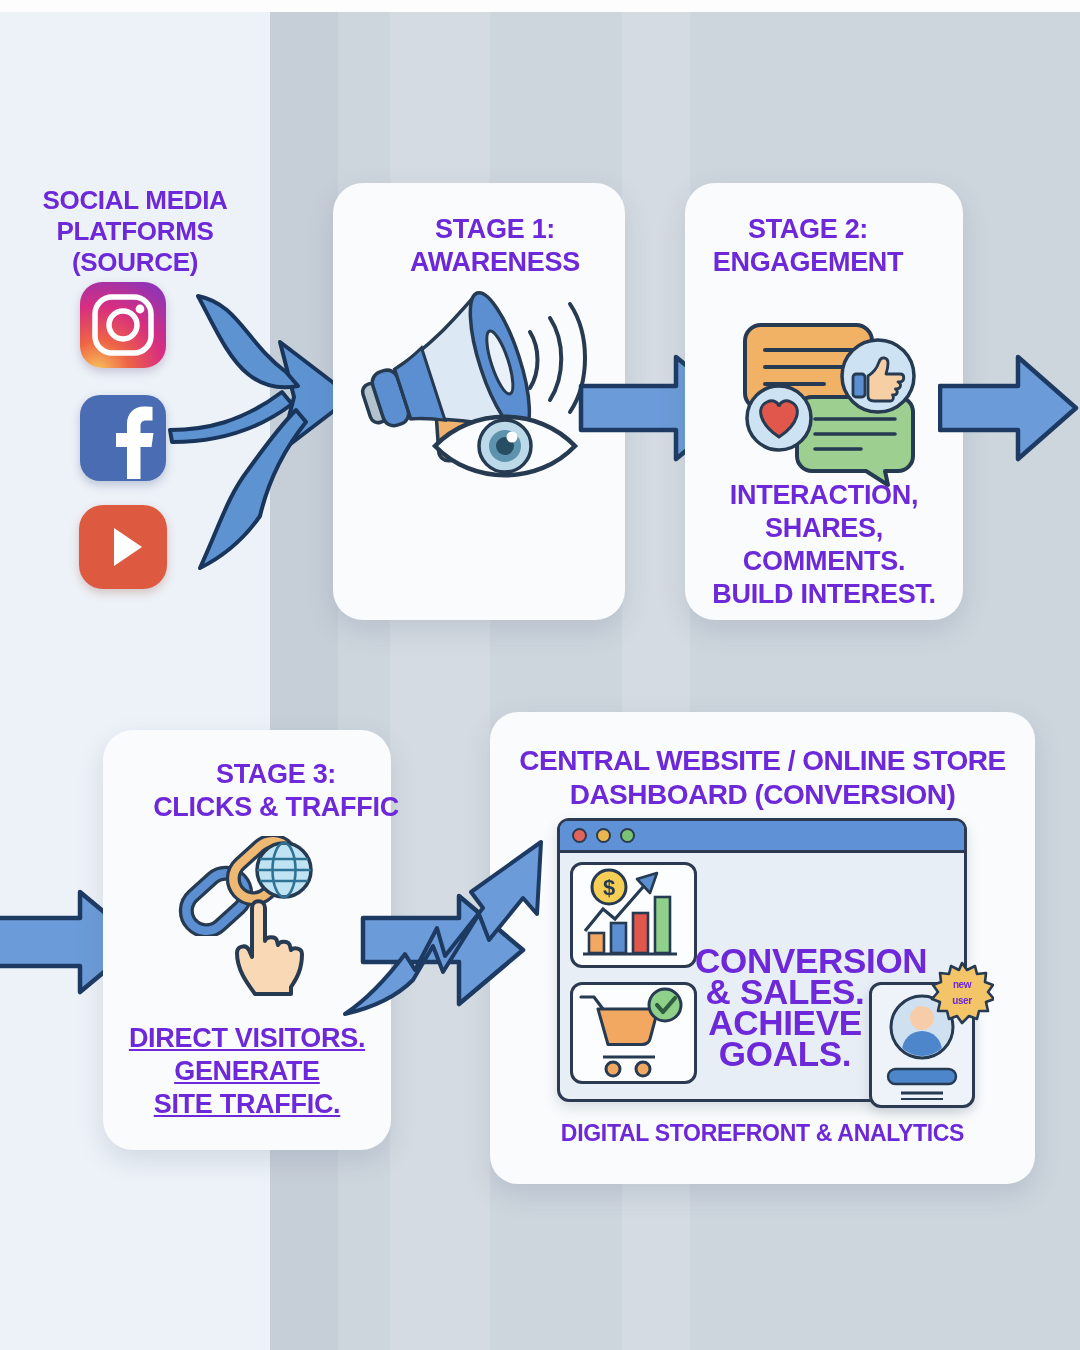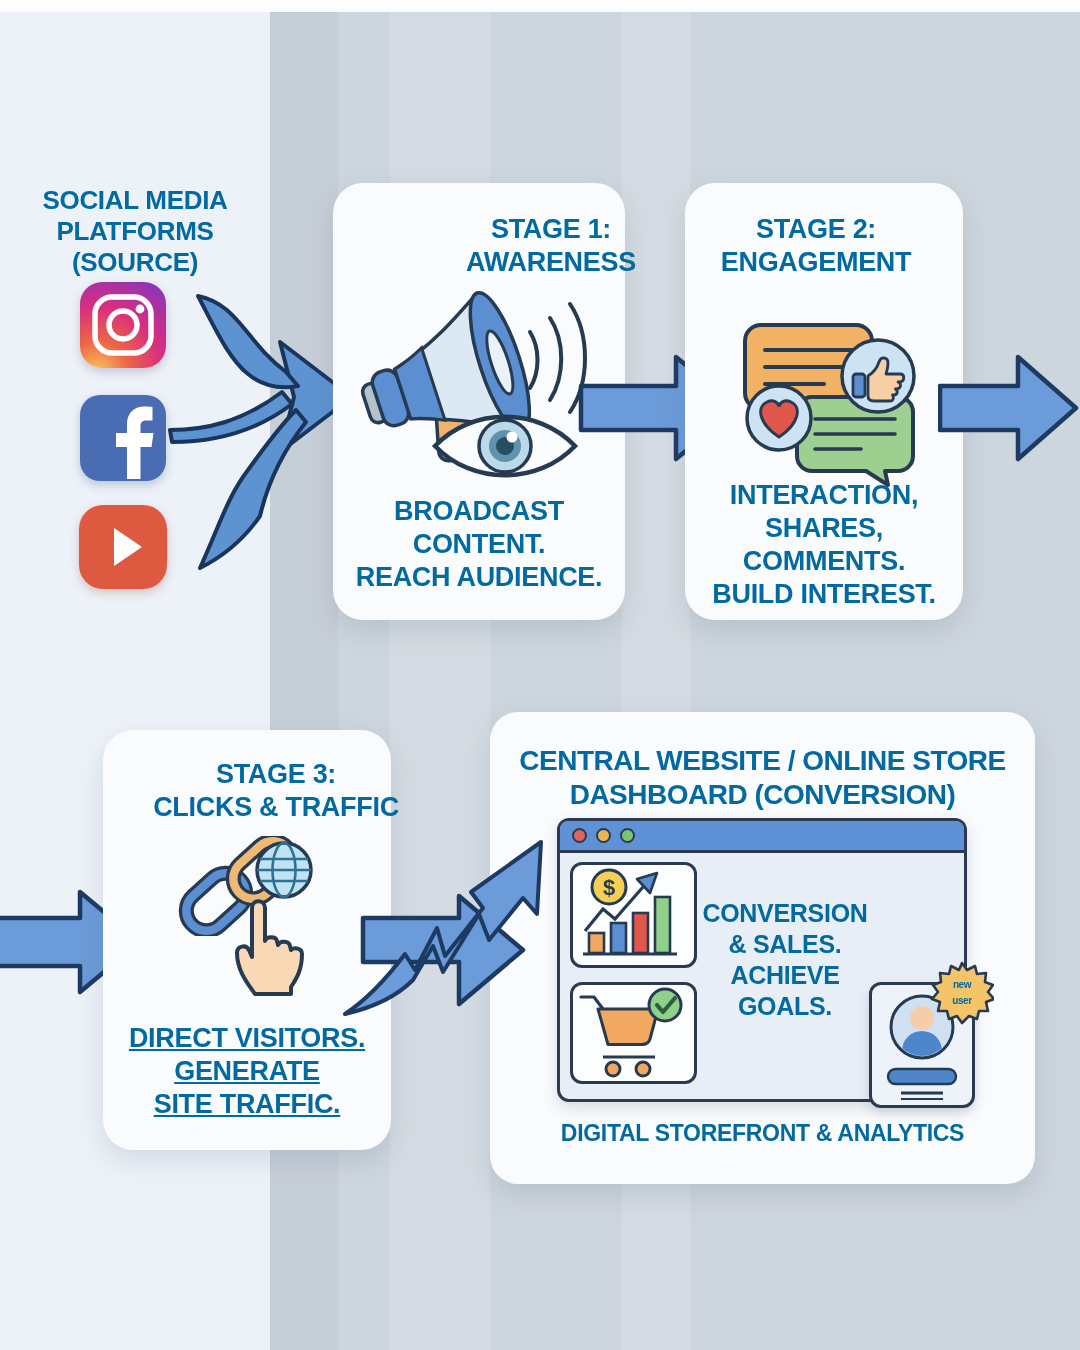--- a/index.html
+++ b/index.html
@@ -1,27 +1,27 @@
 <!DOCTYPE html>
 <html><head>
 <meta charset="utf-8">
 <style>
   html,body{margin:0;padding:0;}
   body{width:1080px;height:1350px;position:relative;overflow:hidden;
        font-family:"Liberation Sans",sans-serif;background:#cdd5dd;}
   .abs{position:absolute;}
   .band{position:absolute;top:0;height:1350px;}
-  .txt{font-weight:bold;color:#0369a1;text-align:center;white-space:pre-line;letter-spacing:-0.3px;}
+  .txt{font-weight:bold;color:#6d28d9;text-align:center;white-space:pre-line;letter-spacing:-0.3px;}
   .card{position:absolute;background:#f9fbfc;border-radius:30px;
         box-shadow:0 10px 26px rgba(88,108,134,.18);}
   .src-title{font-size:26px;line-height:31px;}
   .card-title{font-size:27px;line-height:33px;}
   .card-desc{font-size:27px;line-height:33px;}
   .dash-title{font-size:28px;line-height:34px;letter-spacing:-0.5px;}
-  .conv{font-size:25px;line-height:31px;}
+  .conv{font-size:35px;line-height:31px;margin-top:47px;}
   .caption{font-size:23px;line-height:26px;}
   .browser{position:absolute;left:557px;top:818px;width:404px;height:278px;
            border:3px solid #2b3a50;border-radius:12px;background:#e8eef6;
            box-shadow:0 6px 14px rgba(70,90,115,.18);}
   .browser-head{position:absolute;left:0;top:0;right:0;height:29px;background:#5e91d6;
                 border-bottom:3px solid #2b3a50;border-radius:8px 8px 0 0;}
   .dot{position:absolute;top:7px;width:15px;height:15px;border-radius:50%;border:2px solid #2b3a50;box-sizing:border-box;}
   .panel{position:absolute;width:127px;border:3px solid #2b3a50;border-radius:12px;
          background:#fcfdfe;box-sizing:border-box;}
   .profile-card{position:absolute;left:869px;top:982px;width:106px;height:126px;
@@ -69,25 +69,22 @@
 <svg class="abs" style="left:158px;top:280px;" width="200" height="300" viewBox="0 0 200 300">
   <g fill="#5e93d2" stroke="#1a355c" stroke-width="4" stroke-linejoin="round">
     <polygon points="122,62 194,117 122,172 136,117"></polygon>
     <path d="M40,16 C80,24 88,62 128,92 L140,106 C118,110 102,104 90,94 C70,78 56,46 40,16 Z"></path>
     <path d="M12,150 C48,150 84,142 124,112 L134,124 C100,150 58,162 14,162 Z"></path>
     <path d="M42,288 C62,244 70,216 90,190 C106,168 120,148 138,130 L148,142 C124,172 110,202 102,236 C84,262 62,278 42,288 Z"></path>
   </g>
 </svg>
 
 <section class="card" style="left:333px;top:183px;width:292px;height:437px;">
-  <div class="abs txt card-title" style="left:16px;top:30px;width:324px;padding-left:40px;">STAGE 1:
+  <div class="abs txt card-title" style="left:0;top:30px;width:324px;">STAGE 1:
 AWARENESS</div>
-  <div class="abs txt card-desc" style="left:0;top:312px;width:292px;">BROADCAST
-CONTENT.
-REACH AUDIENCE.</div>
 </section>
 
 <svg class="abs" style="left:358px;top:288px;" width="238" height="178" viewBox="0 0 238 178">
   <g transform="rotate(-18 100 88)">
     <rect x="4" y="68" width="18" height="40" rx="8" fill="#b3c3cd" stroke="#263a52" stroke-width="3.5"></rect>
     <rect x="16" y="60" width="26" height="56" rx="11" fill="#5c8fd1" stroke="#263a52" stroke-width="3.5"></rect>
     <rect x="62" y="114" width="30" height="54" rx="10" fill="#f1b36b" stroke="#263a52" stroke-width="3.5" transform="rotate(14 77 141)"></rect>
     <path d="M42,62 C82,52 112,34 142,16 L146,160 C114,142 82,126 42,114 Z" fill="#dce8f4" stroke="#263a52" stroke-width="3.5"></path>
     <path d="M42,62 C54,59 64,55 74,50 L74,126 C64,121 54,117 42,114 Z" fill="#5c8fd1" stroke="#263a52" stroke-width="3"></path>
     <ellipse cx="144" cy="88" rx="20" ry="73" fill="#5c8fd1" stroke="#263a52" stroke-width="3.5"></ellipse>
@@ -106,21 +103,21 @@
   <circle cx="77" cy="44" r="16" fill="#5d93ad"></circle>
   <circle cx="77" cy="44" r="9" fill="#274e63"></circle>
   <circle cx="84" cy="35" r="5.5" fill="#ffffff"></circle>
 </svg>
 
 <svg class="abs" style="left:578px;top:352px;" width="164" height="112" viewBox="0 0 164 112">
   <polygon points="3,34 98,34 98,5 160,56 98,107 98,78 3,78" fill="#6b9bd8" stroke="#1d3a63" stroke-width="4.5" stroke-linejoin="round"></polygon>
 </svg>
 
 <section class="card" style="left:685px;top:183px;width:278px;height:437px;">
-  <div class="abs txt card-title" style="left:8px;top:30px;width:246px;">STAGE 2:
+  <div class="abs txt card-title" style="left:0;top:30px;width:246px;">STAGE 2:
 ENGAGEMENT</div>
   <div class="abs txt card-desc" style="left:0;top:296px;width:278px;">INTERACTION,
 SHARES,
 COMMENTS.
 BUILD INTEREST.</div>
 </section>
 
 <svg class="abs" style="left:740px;top:322px;" width="138" height="118" viewBox="0 0 138 118">
   <path d="M21,3 h95 a16,16 0 0 1 16,16 v52 a16,16 0 0 1 -16,16 H58 L31,113 L34,87 h-13 a16,16 0 0 1 -16,-16 V19 a16,16 0 0 1 16,-16 Z" fill="#f2b266" stroke="#263a52" stroke-width="4" stroke-linejoin="round"></path>
   <g stroke="#263a52" stroke-width="4" stroke-linecap="round">

